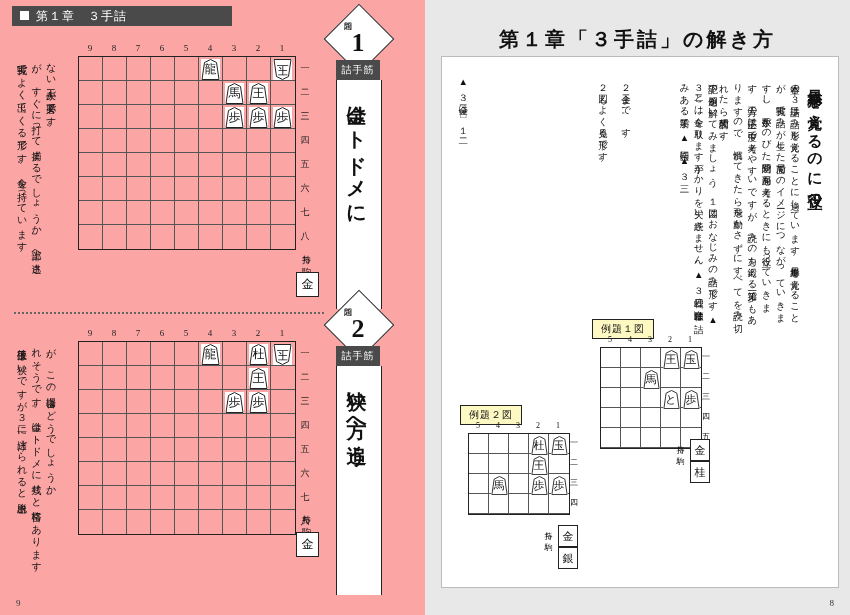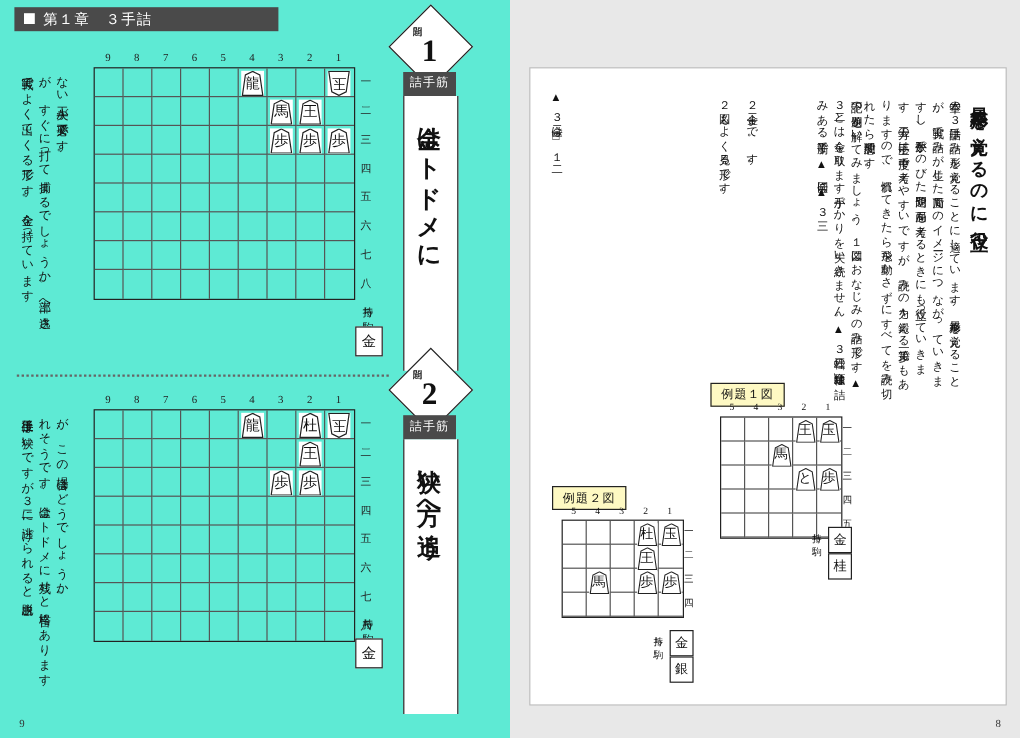--- a/index.html
+++ b/index.html
@@ -5,21 +5,21 @@
   html,body{margin:0;padding:0;}
   body{
     width:850px;height:615px;
     background:#ffffff;
     font-family:"Liberation Serif", serif;
     color:#111;
     overflow:hidden;
     position:relative;
   }
   .page{position:absolute;top:0;bottom:0;}
-  .left-page{left:0;width:425px;background:#5eead4;}
+  .left-page{left:0;width:425px;background:#fca5a5;}
   .right-page{left:425px;width:425px;background:#e8e8e8;}
 
   
   .chapter-bar{
     position:absolute;left:12px;top:6px;width:220px;height:20px;
     background:#4a4a4a;
   }
   .chapter-bar .sq{
     position:absolute;left:8px;top:5px;width:9px;height:9px;background:#fff;
   }
@@ -465,20 +465,21 @@
     <div class="bignum">2</div>
     <div class="label">詰手筋</div>
     <div class="title">狭い方へ追う</div>
   </div>
 
   <div class="page-num" style="left:16px;top:598px;">9</div>
 </div>
 
 <div class="page right-page">
 
+  <div class="rp-title">第１章「３手詰」の解き方</div>
 
   <div class="rp-card">
 
     <div class="rp-headline" style="right:14px;top:20px;height:180px;">最終形を覚えるのに役立つ</div>
 
     <div class="rp-col" style="right:36px;top:20px;height:250px;">本章の３手詰は詰み形を覚えることに適しています。最終形を覚えることが、実戦で詰みが生じた局面でのイメージにつながっていきますし、手数がのびた問題や局面を考えるときにも役立っていきます。玉方の応手は一度中で考えやすいですが、読みの力を鍛える第一歩でもありますので、慣れてきたら飛を動かさずにすべてを読み切れたら理想的です。</div>
     <div class="rp-col" style="right:118px;top:20px;height:250px;">下記の例題を解いてみましょう。１図はおなじみの詰み形です。▲３二とは金を取ります手がかりを失い続きません。▲３三桂の「金頭桂」は詰みある手筋で、▲同金に▲３三</div>
     <div class="rp-col" style="right:205px;top:20px;height:70px;">２二金まで。す。</div>
     <div class="rp-col" style="right:228px;top:20px;height:110px;">２図もよく見る形です。</div>
     <div class="rp-col" style="left:14px;top:20px;height:250px;">▲３二金は□１二</div>

